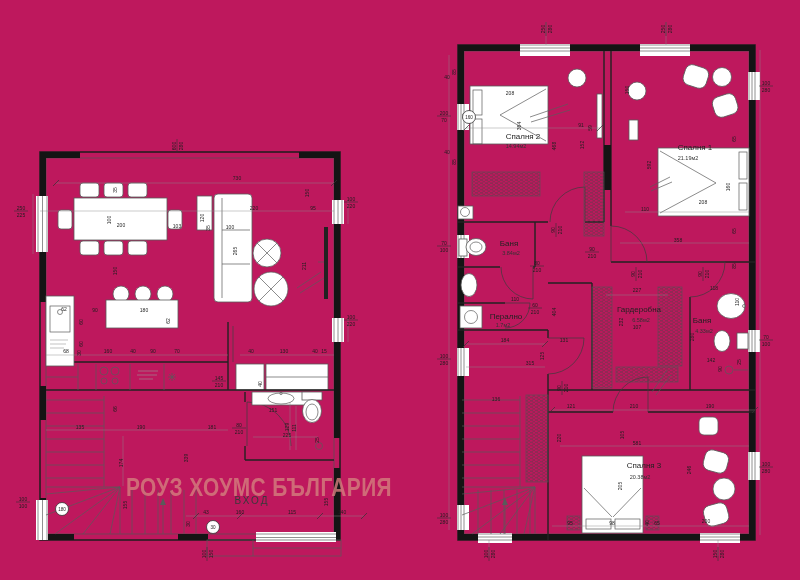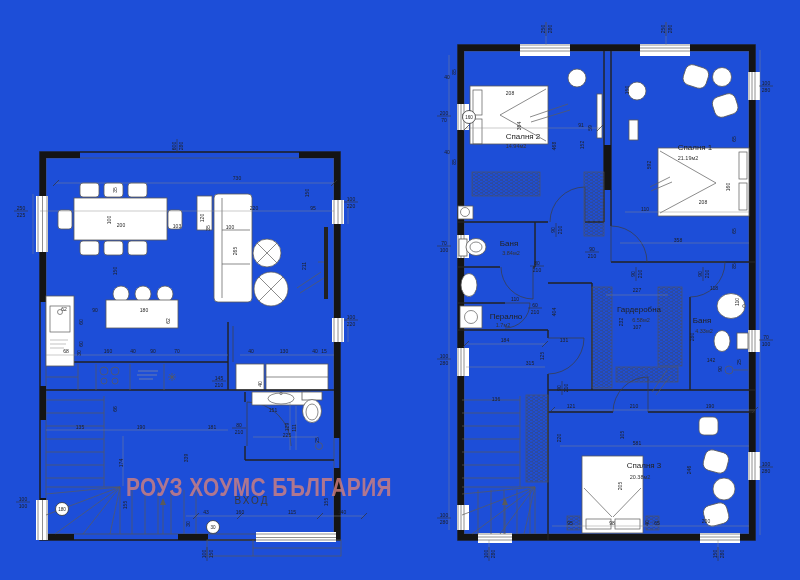--- a/index.html
+++ b/index.html
@@ -1,16 +1,16 @@
 <!DOCTYPE html>
 <html><head>
 <meta charset="utf-8">
 <style>
   html,body{margin:0;padding:0;background:#fff;}
-  #stage{position:relative;width:800px;height:580px;background:#1d4ed8;overflow:hidden;
+  #stage{position:relative;width:800px;height:580px;background:#be185d;overflow:hidden;
          font-family:"Liberation Sans", sans-serif;}
   svg{display:block;}
   .wo{fill:none;stroke:#1c1c1c;stroke-width:1.5;}
   .wi{fill:none;stroke:#555;stroke-width:0.7;}
   .pier{fill:#141414;stroke:none;}
   .iw{fill:none;stroke:#222;stroke-width:1.4;}
   .iwt{fill:none;stroke:#444;stroke-width:0.7;}
   .ft{fill:#fff;stroke:#5a5a5a;stroke-width:0.8;}
   .ftn{fill:none;stroke:#5a5a5a;stroke-width:0.7;}
   .micro{fill:none;stroke:#9a9a9a;stroke-width:0.6;}

